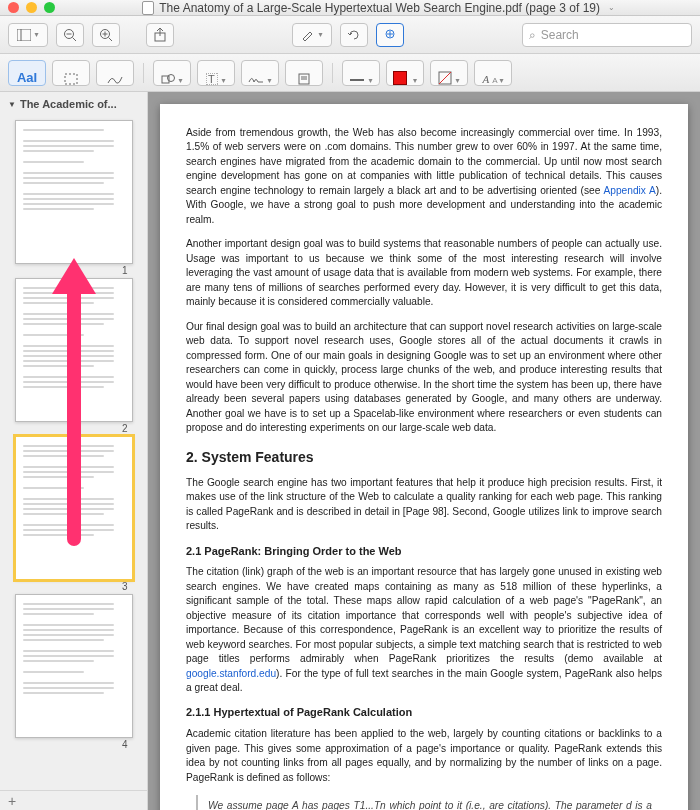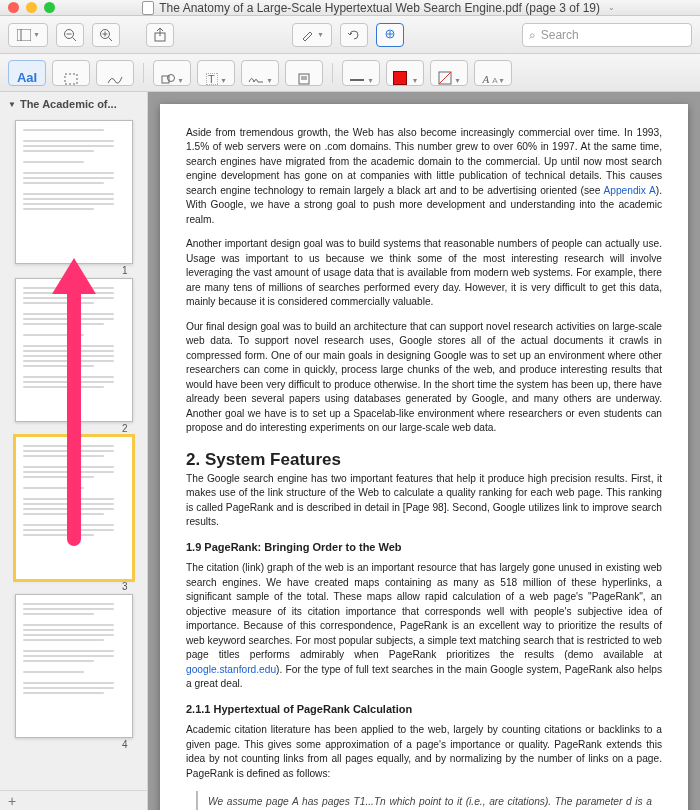--- a/index.html
+++ b/index.html
@@ -32,21 +32,21 @@
 .fake{height:2px;background:#d7d7d7;margin-bottom:3px;border-radius:1px}
 .fake.w60{width:60%}.fake.w80{width:80%}.fake.w90{width:90%}.fake.w70{width:70%}
 .fakegap{height:6px}
 .arrow{position:absolute;left:50%;top:170px;transform:translateX(-50%);pointer-events:none;z-index:5}
 .arrowline{width:14px;height:260px;background:#ff3170;border-radius:8px}
 .arrowhead{width:0;height:0;border-left:22px solid transparent;border-right:22px solid transparent;border-bottom:36px solid #ff3170;position:absolute;top:-28px;left:50%;transform:translateX(-50%)}
 .sbftr{height:20px;border-top:1px solid #d6d6d6;display:flex;align-items:center;padding:0 8px;color:#777;font-size:14px}
 .content{flex:1;background:#9a9a9a;overflow:auto;position:relative;padding:12px}
 .page{background:#fff;box-shadow:0 2px 8px rgba(0,0,0,.35);padding:22px 26px;font-size:10.2px;line-height:1.42;color:#222;min-height:760px;position:relative}
 .page p{margin-bottom:10px;text-align:justify}
-.page h2{font-size:17px;font-weight:700;margin:12px 0 0}
+.page h2{font-size:14px;font-weight:700;margin:12px 0 8px}
 .page h3{font-size:11px;font-weight:700;margin:10px 0 6px}
 .page a{color:#1a5fd0;text-decoration:none}
 .quote{border-left:2px solid #bbb;margin:8px 0 8px 10px;padding:4px 10px;font-style:italic;color:#444}
 svg{display:block}
 .chev{font-size:8px;margin-left:3px;color:#888}
 </style>
 </head>
 <body>
 
 <div class="titlebar">
@@ -286,21 +286,21 @@
     </div>
   </div>
 
   <div class="content">
     <div class="page">
       <p><span>Aside from tremendous growth, the Web has also become increasingly commercial over time. In 1993, 1.5% of web servers were on .com domains. This number grew to over 60% in 1997. At the same time, search engines have migrated from the academic domain to the commercial. Up until now most search engine development has gone on at companies with little publication of technical details. This causes search engine technology to remain largely a black art and to be advertising oriented (see </span><a>Appendix A</a><span>). With Google, we have a strong goal to push more development and understanding into the academic realm.</span></p>
       <p>Another important design goal was to build systems that reasonable numbers of people can actually use. Usage was important to us because we think some of the most interesting research will involve leveraging the vast amount of usage data that is available from modern web systems. For example, there are many tens of millions of searches performed every day. However, it is very difficult to get this data, mainly because it is considered commercially valuable.</p>
       <p>Our final design goal was to build an architecture that can support novel research activities on large-scale web data. To support novel research uses, Google stores all of the actual documents it crawls in compressed form. One of our main goals in designing Google was to set up an environment where other researchers can come in quickly, process large chunks of the web, and produce interesting results that would have been very difficult to produce otherwise. In the short time the system has been up, there have already been several papers using databases generated by Google, and many others are underway. Another goal we have is to set up a Spacelab-like environment where researchers or even students can propose and do interesting experiments on our large-scale web data.</p>
       <h2>2. System Features</h2>
       <p>The Google search engine has two important features that help it produce high precision results. First, it makes use of the link structure of the Web to calculate a quality ranking for each web page. This ranking is called PageRank and is described in detail in [Page 98]. Second, Google utilizes link to improve search results.</p>
-      <h3>1.9 PageRank: Bringing Order to the Web</h3>
+      <h3>2.1 PageRank: Bringing Order to the Web</h3>
       <p><span>The citation (link) graph of the web is an important resource that has largely gone unused in existing web search engines. We have created maps containing as many as 518 million of these hyperlinks, a significant sample of the total. These maps allow rapid calculation of a web page's "PageRank", an objective measure of its citation importance that corresponds well with people's subjective idea of importance. Because of this correspondence, PageRank is an excellent way to prioritize the results of web keyword searches. For most popular subjects, a simple text matching search that is restricted to web page titles performs admirably when PageRank prioritizes the results (demo available at </span><a>google.stanford.edu</a><span>). For the type of full text searches in the main Google system, PageRank also helps a great deal.</span></p>
       <h3>2.1.1 Hypertextual of PageRank Calculation</h3>
       <p>Academic citation literature has been applied to the web, largely by counting citations or backlinks to a given page. This gives some approximation of a page's importance or quality. PageRank extends this idea by not counting links from all pages equally, and by normalizing by the number of links on a page. PageRank is defined as follows:</p>
       <div class="quote">
         <p>We assume page A has pages T1...Tn which point to it (i.e., are citations). The parameter d is a damping factor which can be set between 0 and 1. We usually set d to 0.85. There are more details about d in the next section. Also C(A) is defined as the number of links going out of page A. The PageRank of a page A is given as follows:</p>
 
       </div>
 
     </div>
   </div>

